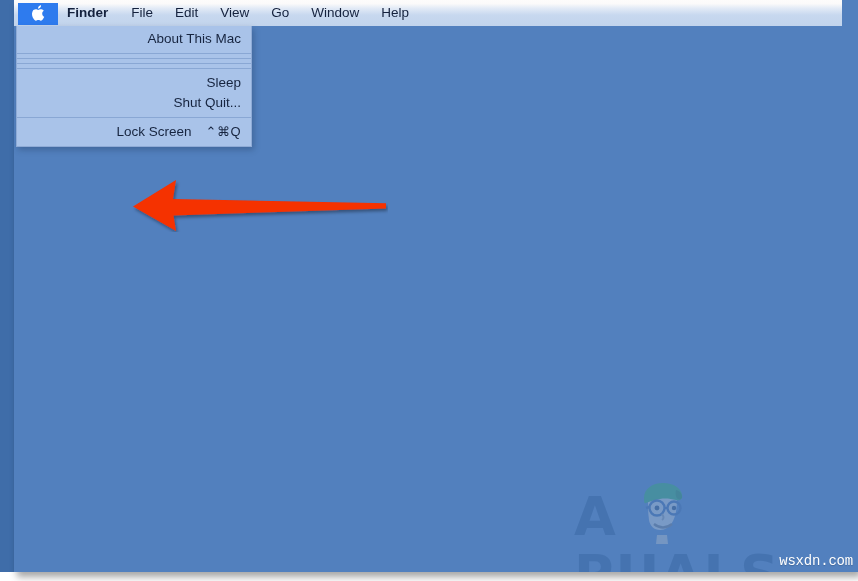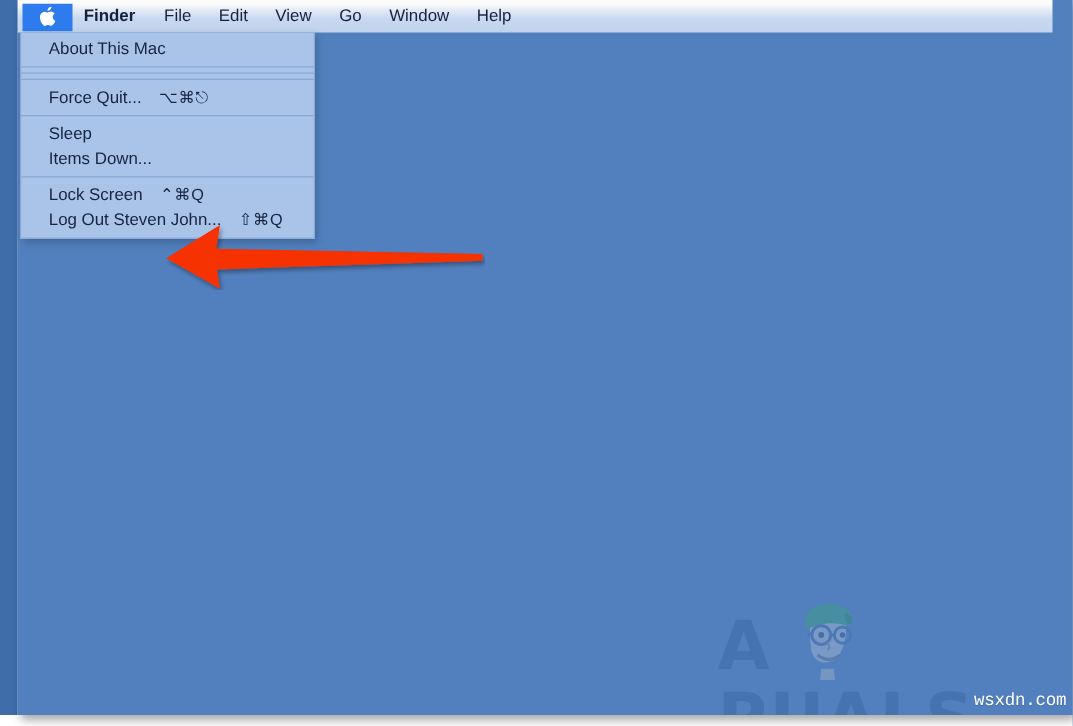--- a/index.html
+++ b/index.html
@@ -89,21 +89,21 @@
     background: #a9c3e9;
     border: 1px solid #8fabd6;
     border-top: none;
     box-shadow: 2px 3px 6px rgba(20,40,70,0.28);
     padding: 3px 0 4px 0;
     box-sizing: border-box;
   }
   .menu-row {
     display: flex;
     align-items: center;
-    justify-content: flex-start;
+    justify-content: flex-end;
     height: 20px;
     padding: 0 10px 0 22px;
     font-size: 13.5px;
     color: #16243f;
     line-height: 20px;
     white-space: nowrap;
     box-sizing: border-box;
   }
   .menu-row .label { overflow: hidden; text-overflow: clip; }
   .menu-row .shortcut {
@@ -210,43 +210,35 @@
     </div>
 
     <div class="menu-sep"></div>
 
 
     <div class="menu-sep"></div>
 
 
     <div class="menu-sep"></div>
 
-    <div class="menu-row">
-      <span class="label">Force Quit...</span>
-      <span class="shortcut">⌥⌘⎋</span>
-    </div>
 
     <div class="menu-sep"></div>
 
     <div class="menu-row">
       <span class="label">Sleep</span>
     </div>
     <div class="menu-row">
-      <span class="label">Items Down...</span>
+      <span class="label">Shut Quit...</span>
     </div>
 
     <div class="menu-sep"></div>
 
     <div class="menu-row">
       <span class="label">Lock Screen</span>
       <span class="shortcut">⌃⌘Q</span>
-    </div>
-    <div class="menu-row">
-      <span class="label">Log Out Steven John...</span>
-      <span class="shortcut">⇧⌘Q</span>
     </div>
   </div>
 
   <div id="red-arrow">
     <svg width="270" height="54" viewBox="0 0 270 54">
       <defs>
         <filter id="arrowshadow" x="-20%" y="-40%" width="150%" height="200%">
           <feDropShadow dx="1.5" dy="2.5" stdDeviation="1.6" flood-color="#000000" flood-opacity="0.35"></feDropShadow>
         </filter>
       </defs>

